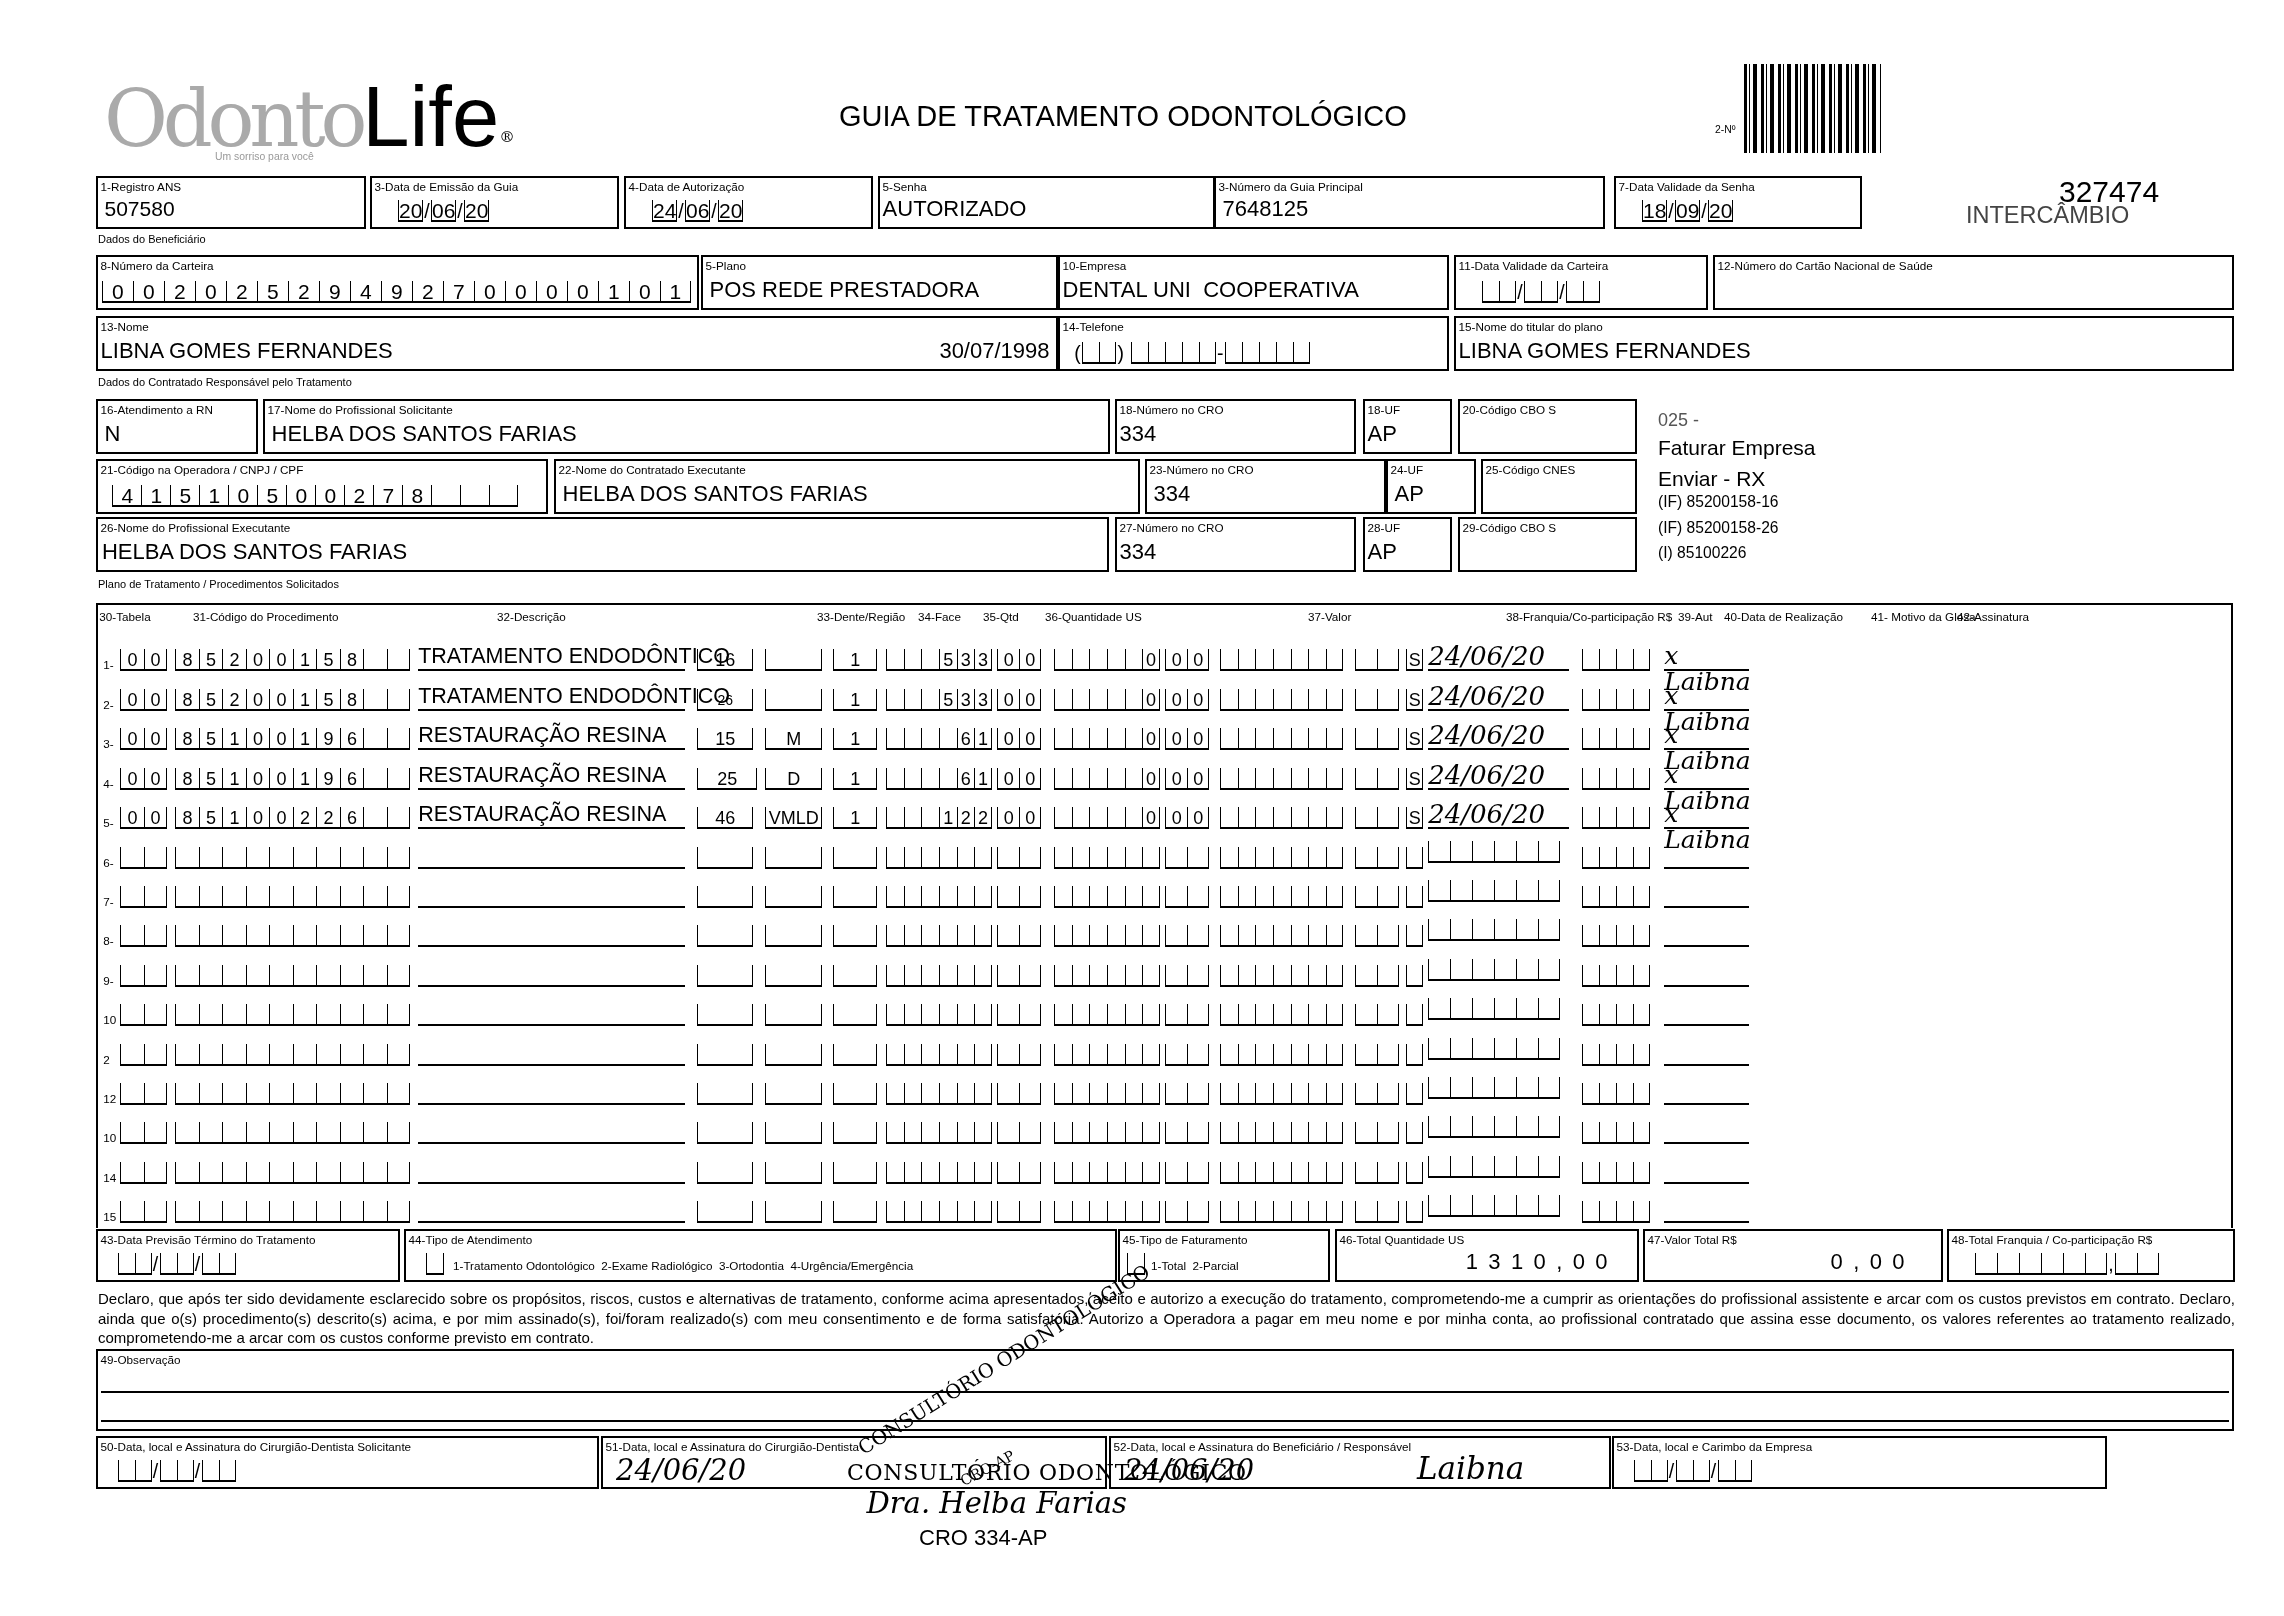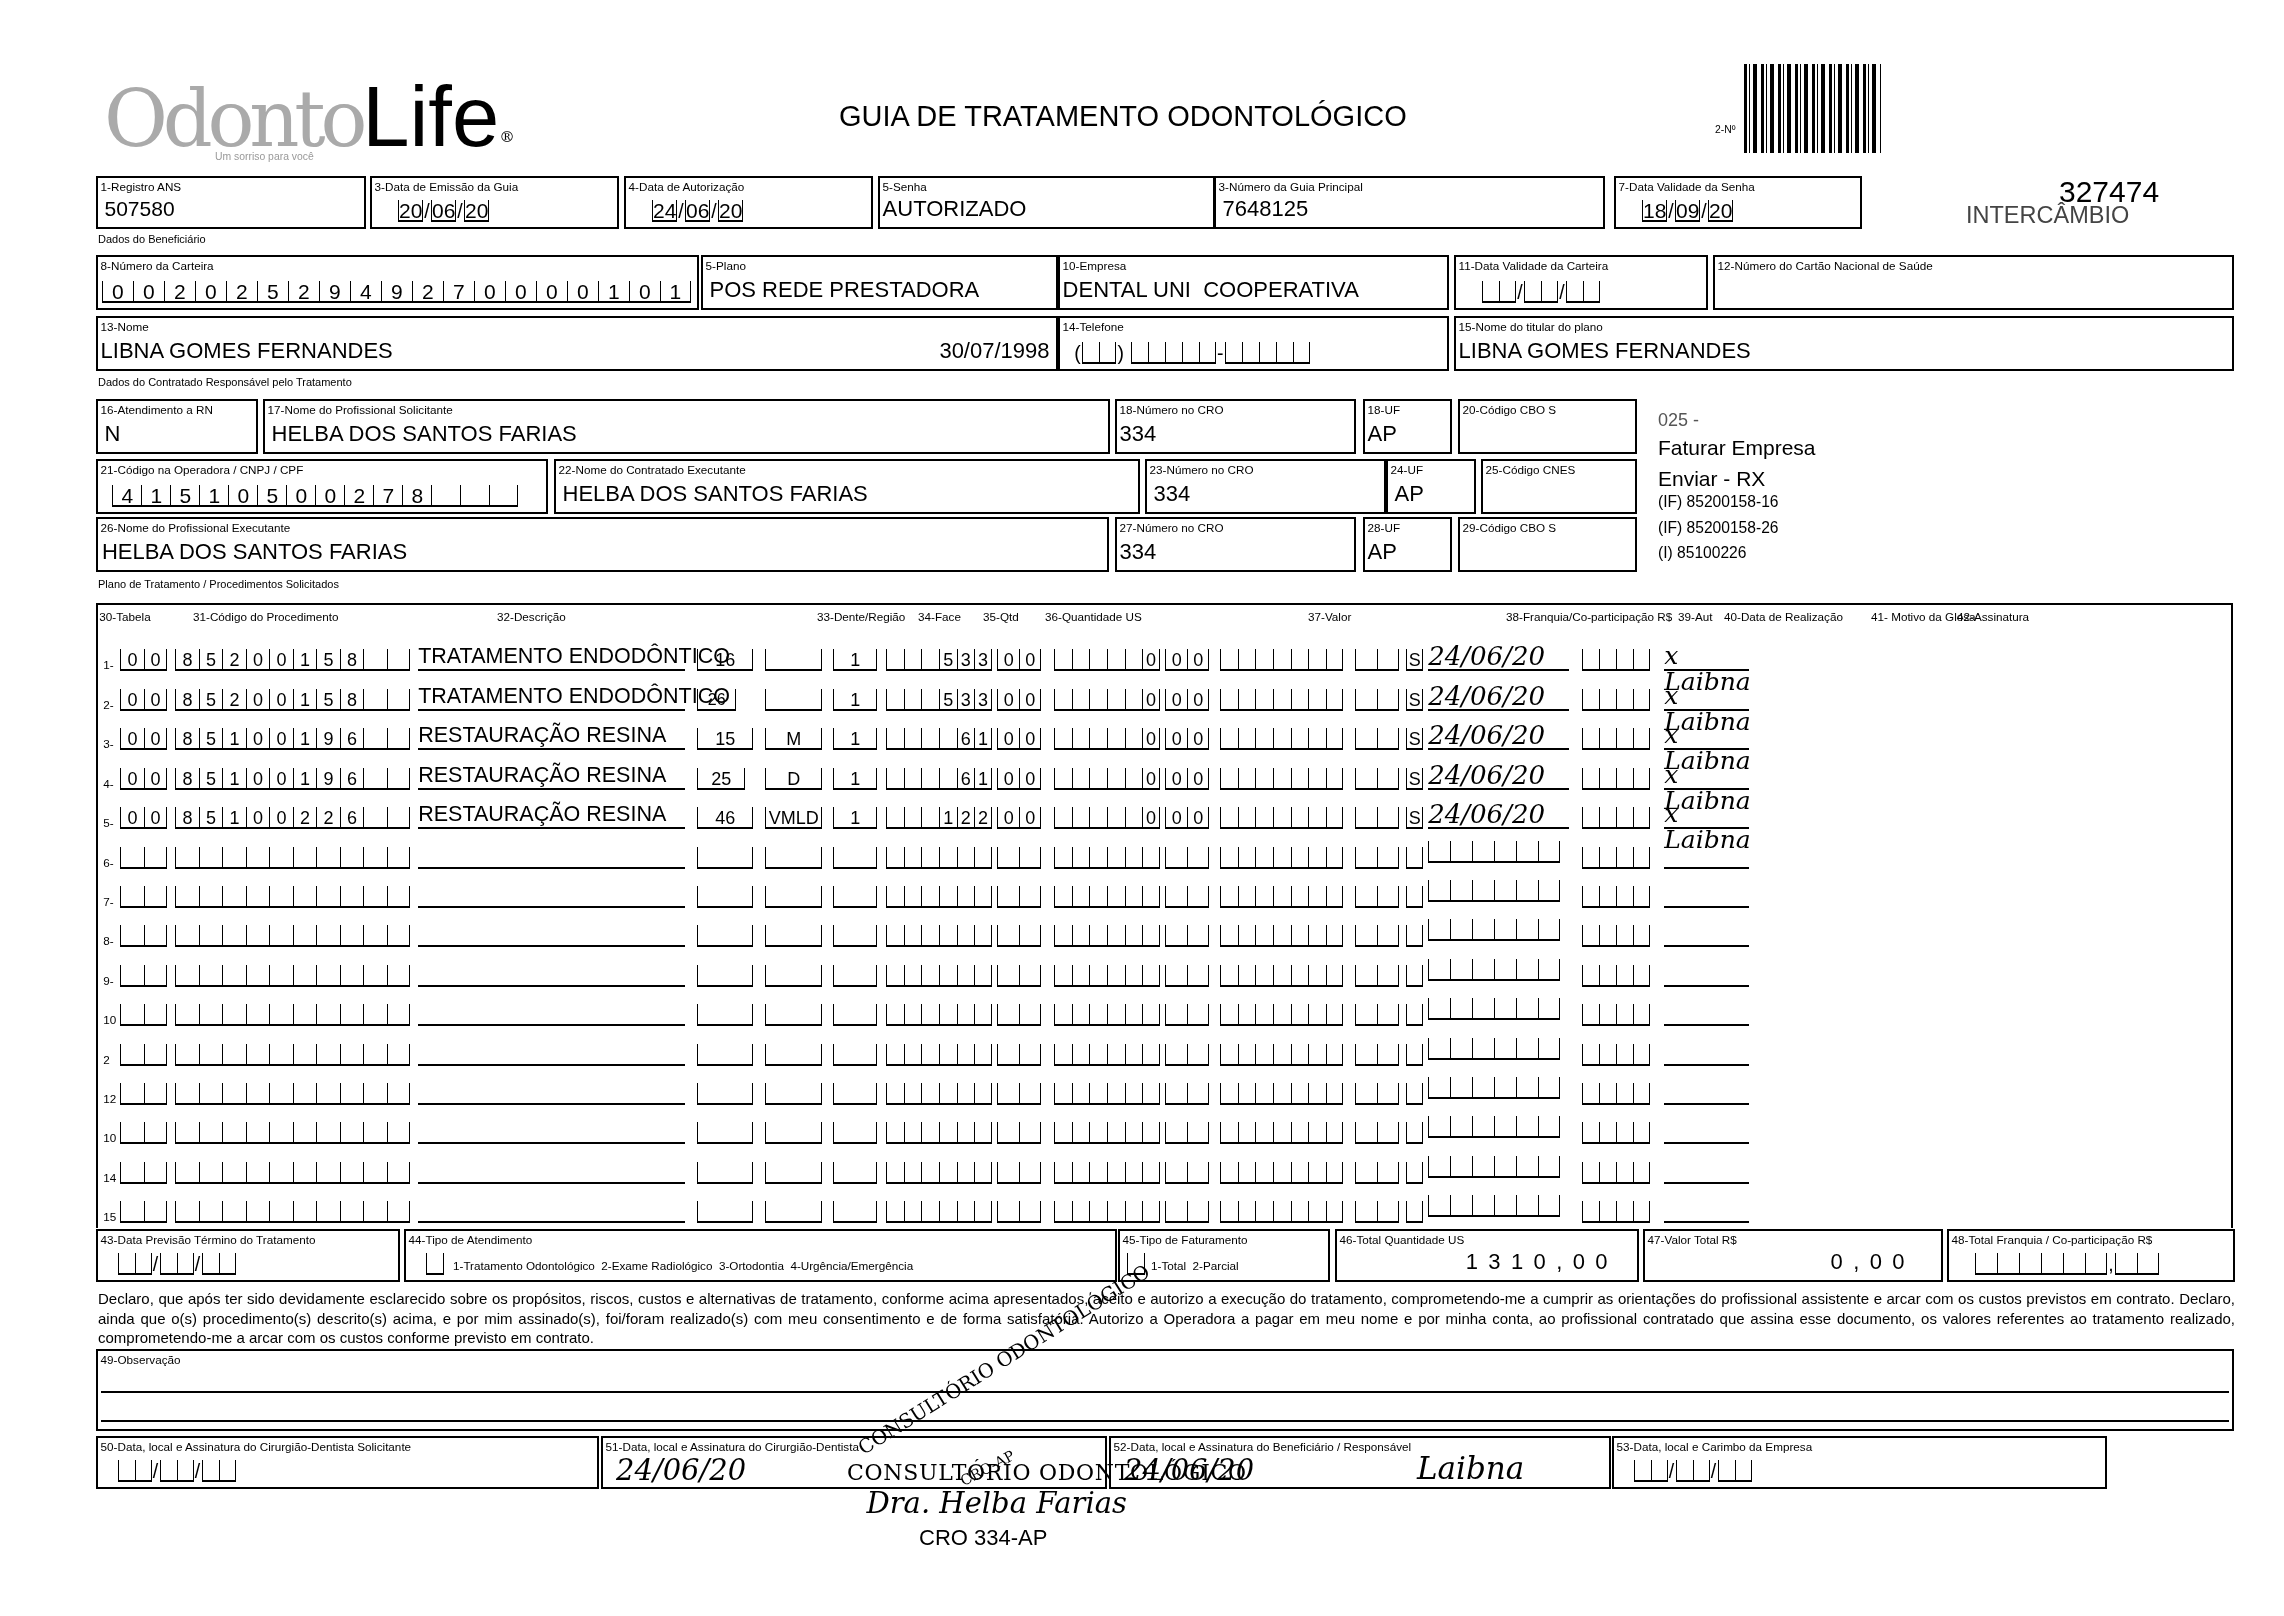--- a/index.html
+++ b/index.html
@@ -383,21 +383,21 @@
           <span class="cell" style="width: 23.5px; font-size: 18px;">0</span>
           <span class="cell" style="width: 23.5px; font-size: 18px;">0</span>
           <span class="cell" style="width: 23.5px; font-size: 18px;">1</span>
           <span class="cell" style="width: 23.5px; font-size: 18px;">5</span>
           <span class="cell" style="width: 23.5px; font-size: 18px;">8</span>
           <span class="cell" style="width: 23.5px; font-size: 18px;"></span>
           <span class="cell" style="width: 23.5px; font-size: 18px;"></span>
         </div>
         <div class="descline" style="left: 315px; width: 267px; bottom: 2.6px;">TRATAMENTO ENDODÔNTICO</div>
         <span class="cells" style="left: 594px; bottom: 2.6px; text-align: center;">
-          <span class="cell" style="width: 39px; font-size: 16px; border-right: 1.3px solid rgb(0, 0, 0);">26</span>
+          <span class="cell" style="width: 56px; font-size: 14px; border-right: 1.3px solid rgb(0, 0, 0);">26</span>
         </span>
         <span class="cells" style="left: 662px; bottom: 2.6px;">
           <span class="cell" style="width: 57px; font-size: 18px; border-right: 1.3px solid rgb(0, 0, 0);"></span>
         </span>
         <span class="cells" style="left: 730px; bottom: 2.6px;">
           <span class="cell" style="width: 44px; font-size: 18px; border-right: 1.3px solid rgb(0, 0, 0);">1</span>
         </span>
         <div class="cells" style="left: 783px; bottom: 2.6px;">
           <span class="cell" style="width: 17.6px; font-size: 18px;"></span>
           <span class="cell" style="width: 17.6px; font-size: 18px;"></span>
@@ -537,21 +537,21 @@
           <span class="cell" style="width: 23.5px; font-size: 18px;">0</span>
           <span class="cell" style="width: 23.5px; font-size: 18px;">0</span>
           <span class="cell" style="width: 23.5px; font-size: 18px;">1</span>
           <span class="cell" style="width: 23.5px; font-size: 18px;">9</span>
           <span class="cell" style="width: 23.5px; font-size: 18px;">6</span>
           <span class="cell" style="width: 23.5px; font-size: 18px;"></span>
           <span class="cell" style="width: 23.5px; font-size: 18px;"></span>
         </div>
         <div class="descline" style="left: 315px; width: 267px; bottom: 2.6px;">RESTAURAÇÃO RESINA</div>
         <span class="cells" style="left: 594px; bottom: 2.6px; text-align: center;">
-          <span class="cell" style="width: 48px; font-size: 18px; border-right: 1.3px solid rgb(0, 0, 0);">25</span>
+          <span class="cell" style="width: 60px; font-size: 18px; border-right: 1.3px solid rgb(0, 0, 0);">25</span>
         </span>
         <span class="cells" style="left: 662px; bottom: 2.6px;">
           <span class="cell" style="width: 57px; font-size: 18px; border-right: 1.3px solid rgb(0, 0, 0);">D</span>
         </span>
         <span class="cells" style="left: 730px; bottom: 2.6px;">
           <span class="cell" style="width: 44px; font-size: 18px; border-right: 1.3px solid rgb(0, 0, 0);">1</span>
         </span>
         <div class="cells" style="left: 783px; bottom: 2.6px;">
           <span class="cell" style="width: 17.6px; font-size: 18px;"></span>
           <span class="cell" style="width: 17.6px; font-size: 18px;"></span>

